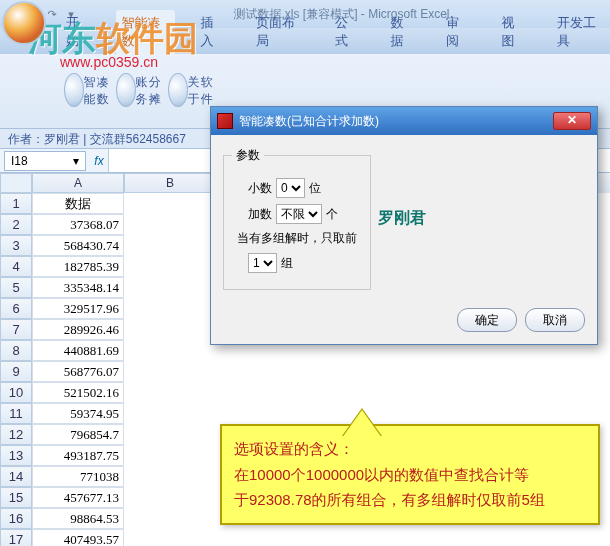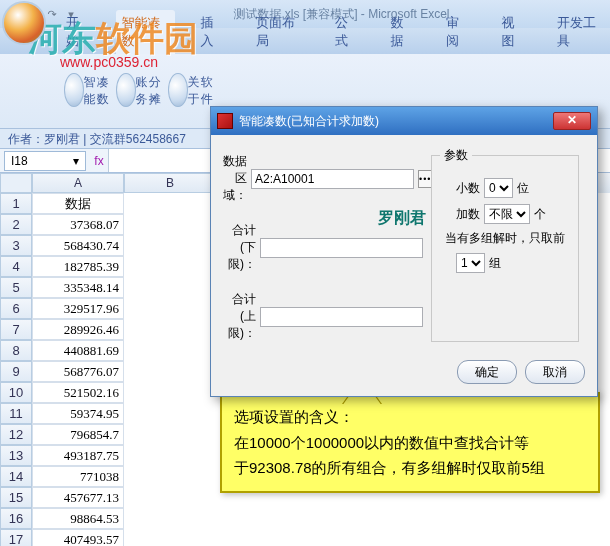--- a/index.html
+++ b/index.html
@@ -10,21 +10,21 @@
 .titlebar .title{flex:1;text-align:center;color:#6983a3}
 .ribbon-tabs{height:26px;background:linear-gradient(#cfe0f3,#b8d0ec);display:flex;align-items:flex-end;padding-left:60px;gap:20px;font-size:13px;color:#3b5998;position:relative}
 .ribbon-tabs .tab{padding:4px 6px;cursor:pointer}
 .ribbon-tabs .tab.active{background:#e8f0fa;border-radius:3px 3px 0 0;color:#d06a1c}
 .ribbon-body{height:75px;background:linear-gradient(#eaf1fb,#dde9f7);border-bottom:1px solid #a9c1de;display:flex;padding:4px 8px;gap:6px}
 .ribbon-group{display:flex;flex-direction:row;align-items:center;justify-content:flex-end;width:46px;font-size:12px;color:#3b5998}
 .ribbon-group .icon{width:34px;height:34px;border-radius:50%;background:radial-gradient(circle at 35% 35%,#fff,#c9dbef 65%,#9fbad8);border:1px solid #9fbad8;display:flex;align-items:center;justify-content:center;margin-bottom:2px}
 .author{height:20px;background:#dde9f7;font-size:12px;color:#3b5998;padding:2px 8px;border-bottom:1px solid #a9c1de}
 .namebox-row{height:24px;display:flex;align-items:center;border-bottom:1px solid #a9c1de;font-size:12px;background:#eef4fb}
 .namebox{width:82px;border:1px solid #9fbad8;background:#fff;padding:2px 6px;margin:16px 4px;display:flex;justify-content:space-between;align-items:center}
-.fx{width:18px;text-align:center;color:#a21caf;}
+.fx{width:18px;text-align:center;color:#0369a1;font-style:italic}
 .grid{position:relative}
 .col-headers{display:flex;height:20px;font-size:12px;background:linear-gradient(#f2f6fb,#dfe9f4)}
 .col-headers .rh{width:32px;border:1px solid #b8cde2;background:#e8f0f9}
 .col-headers .ch{border:1px solid #b8cde2;text-align:center;line-height:18px;color:#335}
 .col-A{width:92px}.col-B{width:92px}.col-CDEF{width:72px}.col-G{width:72px}
 .row{display:flex;height:21px;font-size:13px}
 .row .rn{width:32px;border:1px solid #b8cde2;background:linear-gradient(#f2f6fb,#e1ebf6);text-align:center;line-height:19px;color:#335}
 .row .cell{border:1px solid #d5dfeb;padding:0 4px;line-height:19px;text-align:right;font-family:"SimSun",serif}
 .row .cell.hdr{text-align:center;background:#fff}
 .watermark{position:absolute;top:16px;left:28px;font-size:34px;font-weight:bold;color:#2ab0b0;opacity:.85;pointer-events:none;z-index:50;text-shadow:1px 1px 0 #fff}
@@ -42,21 +42,21 @@
 .dialog .field label{width:68px;text-align:right}
 .dialog .field input{flex:1;height:20px;border:1px solid #abadb3;padding:0 3px;background:#fff;font-size:12px}
 .dialog .picker{width:24px;height:18px;border:1px solid #999;background:#f8f8f8;display:flex;align-items:center;justify-content:center;font-size:9px;letter-spacing:1px}
 .dialog fieldset{border:1px solid #c8c8c8;padding:8px 8px 10px;font-size:12px;width:148px}
 .dialog legend{padding:0 4px}
 .dialog .param-row{display:flex;align-items:center;gap:4px;margin:6px 16px}
 .dialog select{height:20px;border:1px solid #abadb3;background:#fff;font-size:12px}
 .dialog .note{font-size:12px;margin:4px 5px 6px}
 .dialog .btns{display:flex;justify-content:flex-end;gap:8px;padding:6px 12px 12px}
 .dialog .btns button{width:60px;height:24px;border:1px solid #8a9bb3;background:linear-gradient(#fff,#e0e7f1);border-radius:11px;font-size:12px;cursor:pointer}
-.callout{position:absolute;left:220px;top:392px;width:380px;background:#ffff66;border:2px solid #b0a000;padding:10px 12px;font-size:15px;color:#000000;line-height:1.7;z-index:30;box-shadow:2px 2px 6px rgba(0,0,0,.25)}
+.callout{position:absolute;left:220px;top:424px;width:380px;background:#ffff66;border:2px solid #b0a000;padding:10px 12px;font-size:15px;color:#b91c1c;line-height:1.7;z-index:30;box-shadow:2px 2px 6px rgba(0,0,0,.25)}
 .callout:before{content:"";position:absolute;top:-36px;left:120px;border:20px solid transparent;border-bottom:28px solid #ffff66;filter:drop-shadow(0 -2px 0 #b0a000)}
 .office-btn{position:absolute;top:1px;left:2px;width:44px;height:44px;border-radius:50%;background:radial-gradient(circle at 35% 30%,#fff,#f3b24a 40%,#d8622c 70%,#7aa03a);border:2px solid #b8cde2;z-index:55}
 </style>
 </head>
 <body>
 
 <div class="office-btn"></div>
 
 <div class="watermark">
   <span>河东</span><span class="orange">软件园</span>
@@ -201,35 +201,20 @@
 
 <div class="dialog">
   <div class="dlg-title">
     <div class="left">
       <div class="cube"></div>
       <span>智能凑数(已知合计求加数)</span>
     </div>
     <div class="close">✕</div>
   </div>
   <div class="dlg-body">
-    <div class="col1">
-      <div class="field">
-        <label>数据区域：</label>
-        <input value="A2:A10001" style="">
-        <div class="picker">•••</div>
-      </div>
-      <div class="field">
-        <label>合计 (下限)：</label>
-        <input value="" style="">
-      </div>
-      <div class="field">
-        <label>合计 (上限)：</label>
-        <input value="" style="">
-      </div>
-    </div>
     <fieldset>
       <legend>参数</legend>
       <div class="param-row">
         <span>小数</span>
         <select><option>0</option></select>
         <span>位</span>
       </div>
       <div class="param-row">
         <span>加数</span>
         <select><option>不限</option></select>

